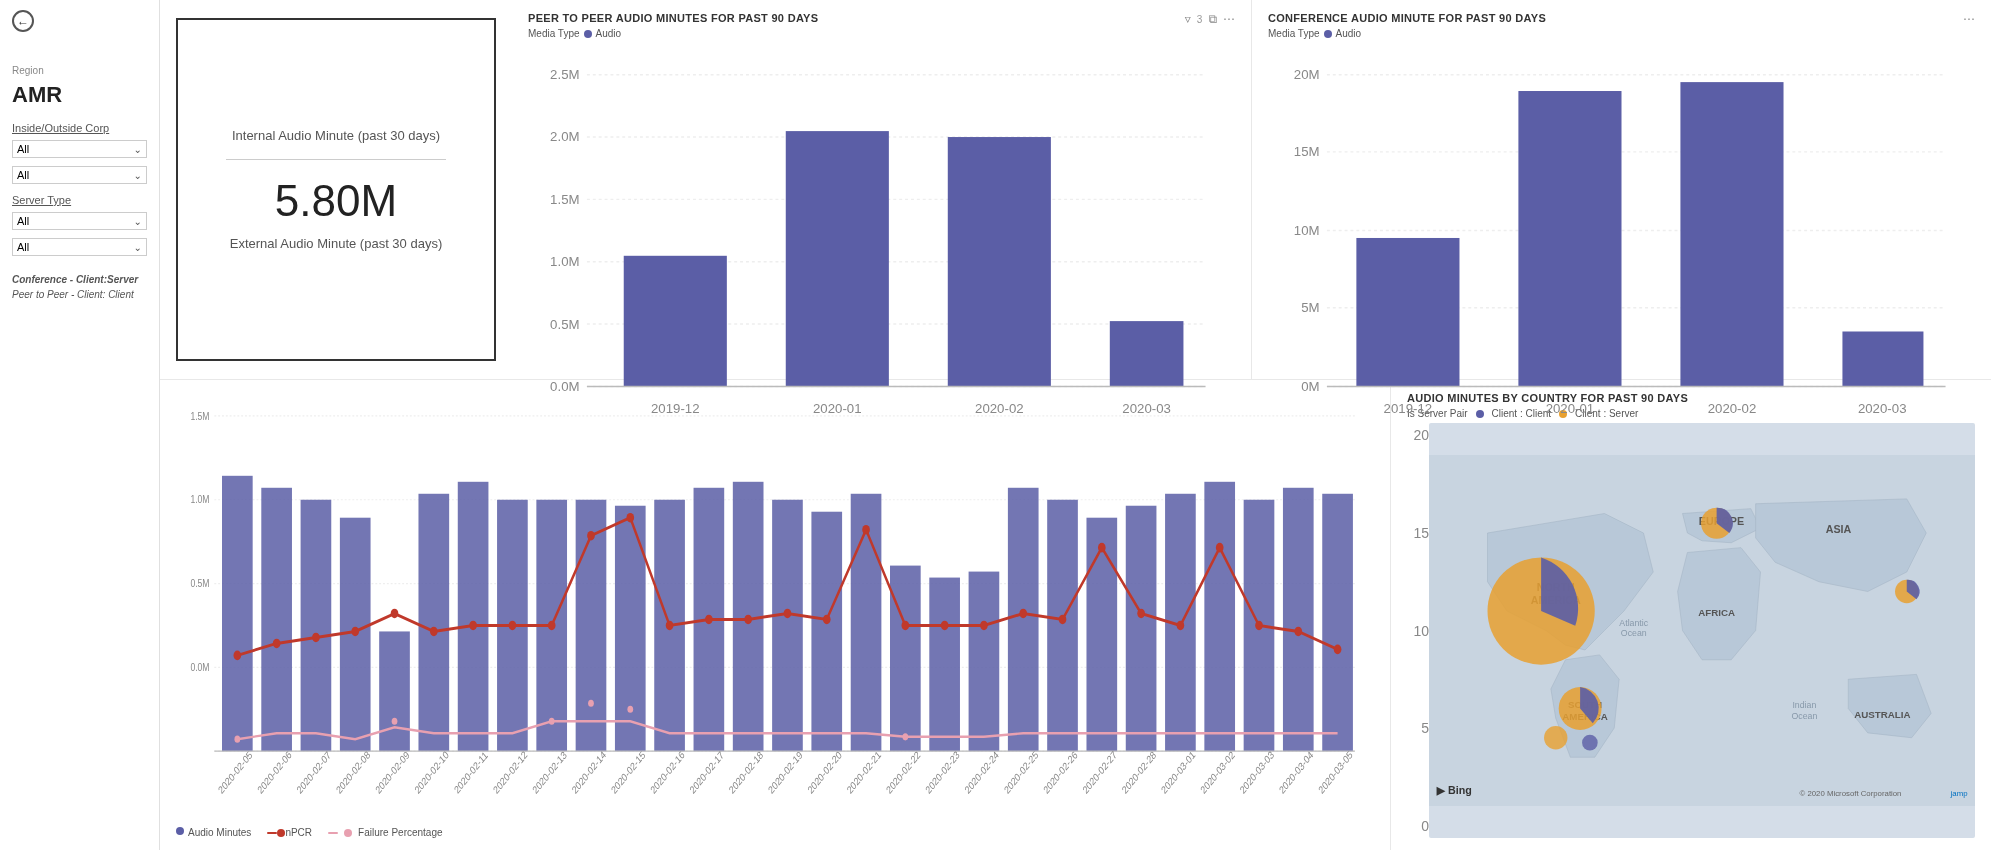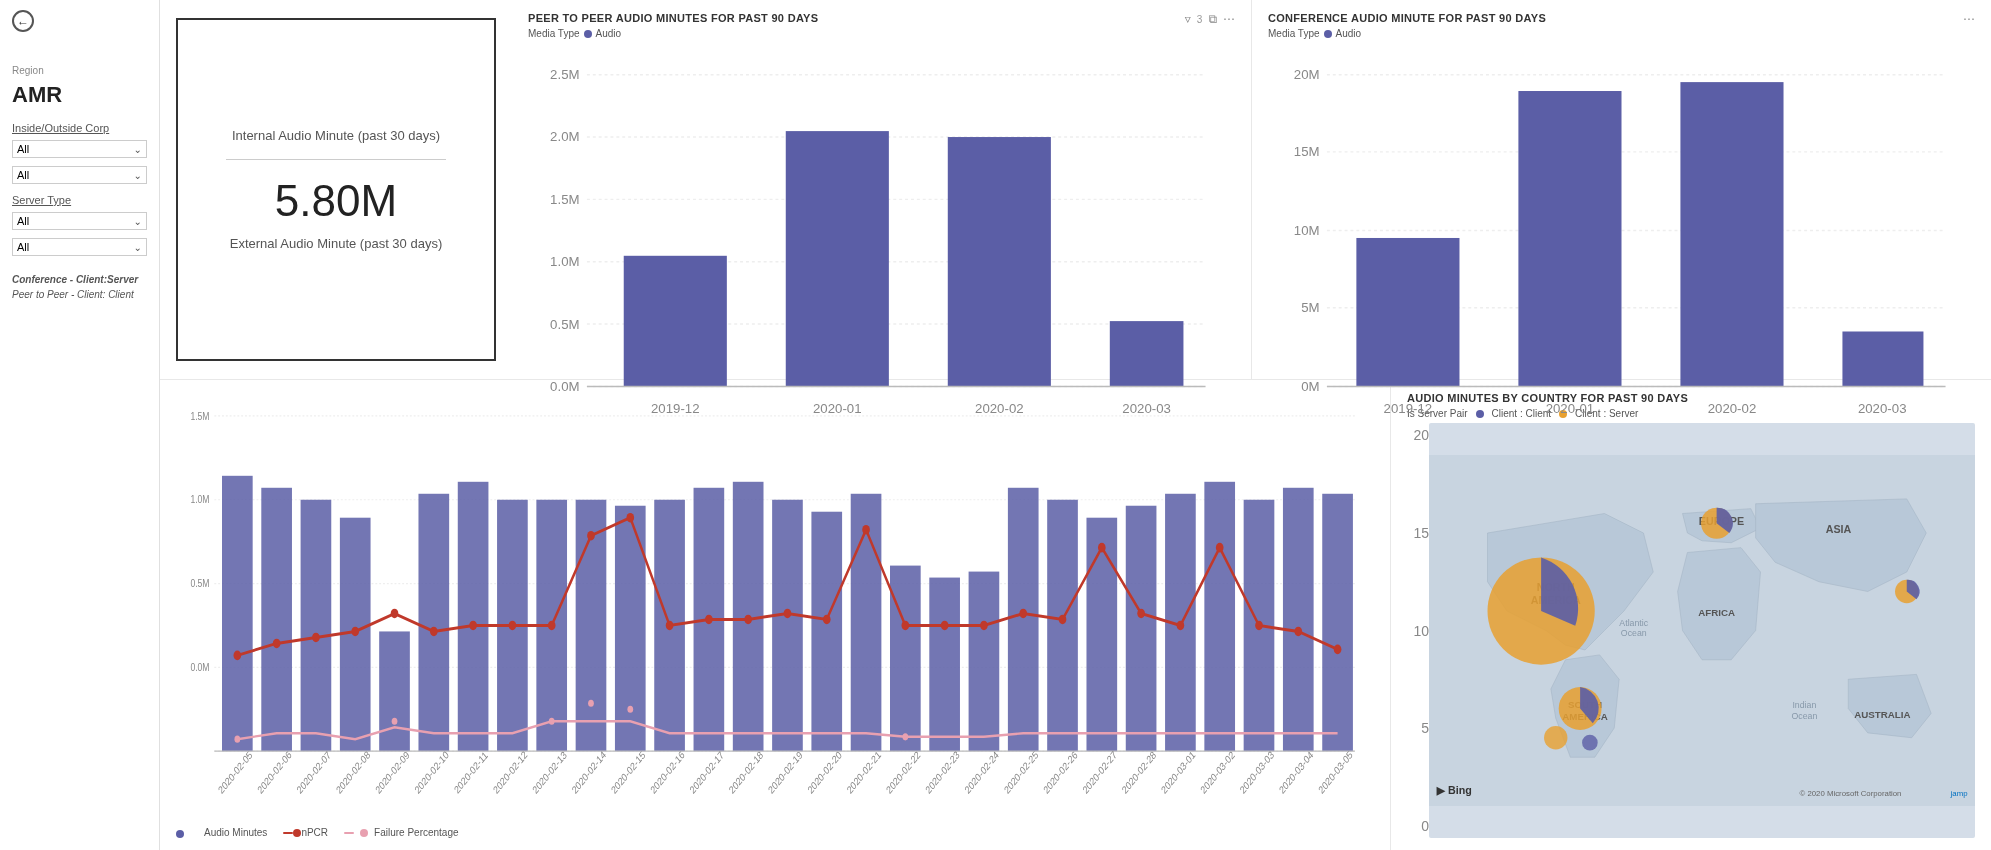--- a/index.html
+++ b/index.html
@@ -330,21 +330,21 @@
             <text x="1007" y="320" class="axis-text" text-anchor="middle" transform="rotate(-45,1007,320)">2020-02-28</text>
             <text x="1048" y="320" class="axis-text" text-anchor="middle" transform="rotate(-45,1048,320)">2020-03-01</text>
             <text x="1089" y="320" class="axis-text" text-anchor="middle" transform="rotate(-45,1089,320)">2020-03-02</text>
             <text x="1130" y="320" class="axis-text" text-anchor="middle" transform="rotate(-45,1130,320)">2020-03-03</text>
             <text x="1171" y="320" class="axis-text" text-anchor="middle" transform="rotate(-45,1171,320)">2020-03-04</text>
             <text x="1212" y="320" class="axis-text" text-anchor="middle" transform="rotate(-45,1212,320)">2020-03-05</text>
           </svg>
         </div>
 
         <div style="display:flex;gap:16px;align-items:center;margin-top:4px;font-size:10px;color:#555;">
-          <span style="display:flex;align-items:flex-end;gap:20px;">
+          <span style="display:flex;align-items:flex-start;gap:4px;">
             <span class="dot dot-blue"></span>
             <span>Audio Minutes</span>
           </span>
           <span style="display:flex;align-items:center;gap:0;">
             <span style="width:10px;height:2px;background:#c0392b;display:inline-block;border-radius:1px;"></span>
             <span class="dot dot-red"></span>
             <span>nPCR</span>
           </span>
           <span style="display:flex;align-items:center;gap:6px;">
             <span style="width:10px;height:2px;background:#e8a0b0;display:inline-block;border-radius:1px;"></span>

